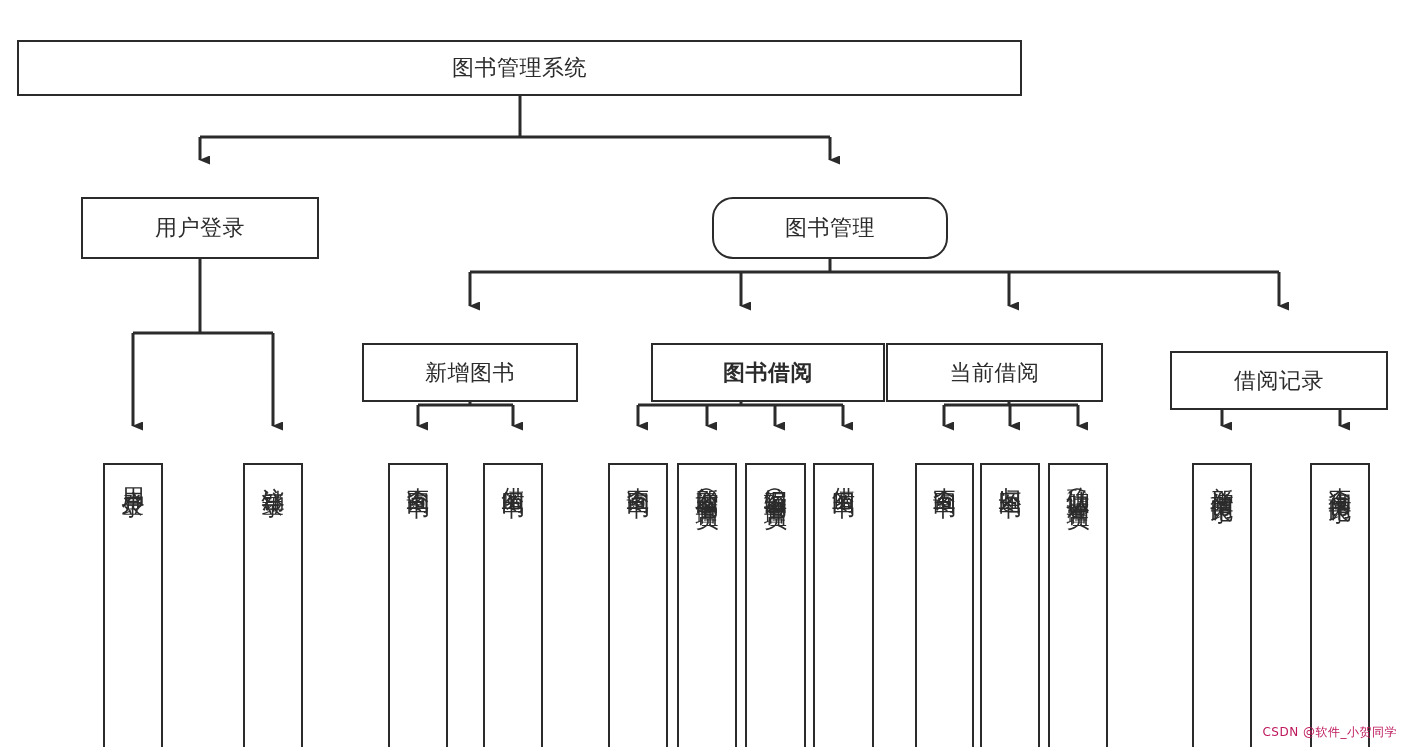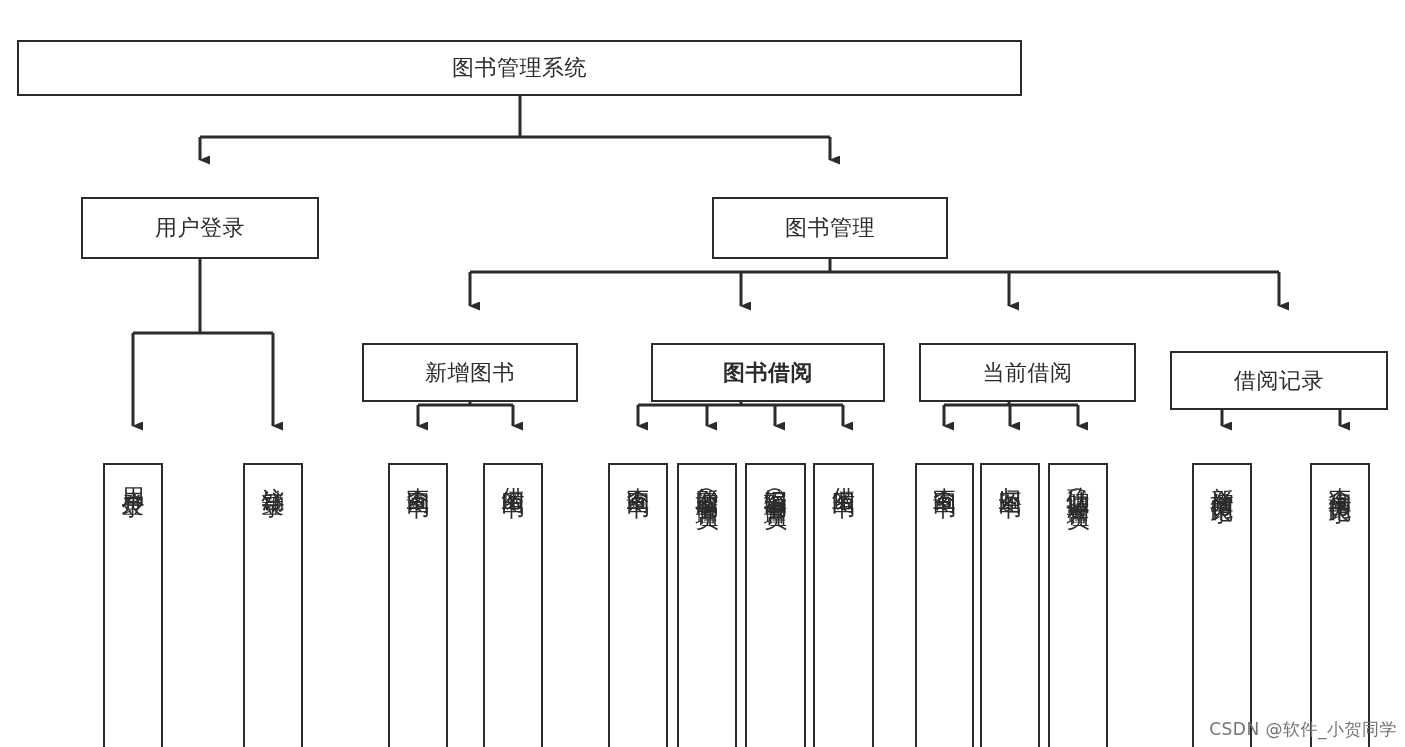--- a/index.html
+++ b/index.html
@@ -56,22 +56,22 @@
     text-orientation: upright;
     font-size: 23px;
     letter-spacing: 3px;
     padding-top: 4px;
     white-space: nowrap;
   }
   .watermark {
     position: absolute;
     right: 8px;
     bottom: 6px;
-    font-size: 17px;
-    color: #737373;
+    font-size: 12px;
+    color: #be185d;
     font-family: "DejaVu Sans", "Liberation Sans", sans-serif;
     letter-spacing: 0.5px;
     pointer-events: none;
     user-select: none;
   }
 </style>
 </head>
 <body>
 
 <div id="diagram-root">
@@ -126,31 +126,31 @@
     </g>
   </svg>
 
   <div class="node-box node-h" style="left:17px;top:13px;width:1005px;height:56px;">
     <span class="node-label">图书管理系统</span>
   </div>
 
   <div class="node-box node-h" style="left:81px;top:170px;width:238px;height:62px;">
     <span class="node-label">用户登录</span>
   </div>
-  <div class="node-box node-h" style="left:712px;top:170px;width:236px;height:62px;">
+  <div class="node-box node-h" style="left:712px;top:170px;width:236px;height:62px;border-radius:21px;">
     <span class="node-label">图书管理</span>
   </div>
 
   <div class="node-box node-h" style="left:362px;top:316px;width:216px;height:59px;">
     <span class="node-label">新增图书</span>
   </div>
   <div class="node-box node-h" style="left:651px;top:316px;width:234px;height:59px;font-weight:bold;">
     <span class="node-label">图书借阅</span>
   </div>
-  <div class="node-box node-h" style="left:919px;top:316px;width:217px;height:59px;">
+  <div class="node-box node-h" style="left:886px;top:316px;width:217px;height:59px;">
     <span class="node-label">当前借阅</span>
   </div>
   <div class="node-box node-h" style="left:1170px;top:324px;width:218px;height:59px;">
     <span class="node-label">借阅记录</span>
   </div>
 
   <div class="node-box node-v" style="left:103px;top:436px;width:60px;height:297px;">
     <span class="node-label">用户登录</span>
   </div>
   <div class="node-box node-v" style="left:243px;top:436px;width:60px;height:297px;">

